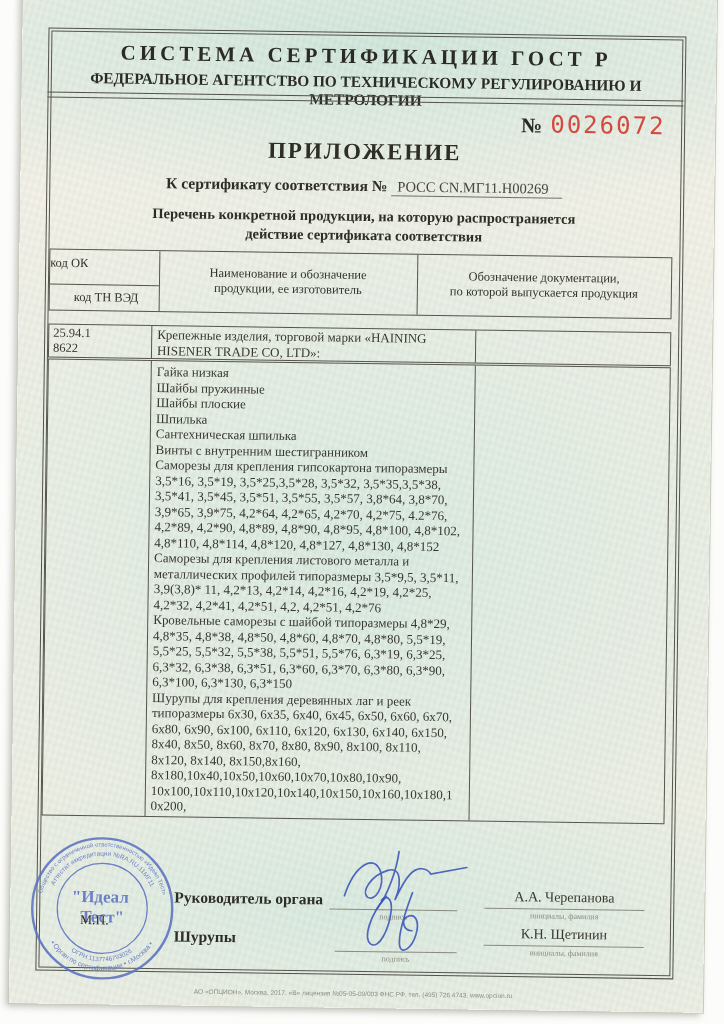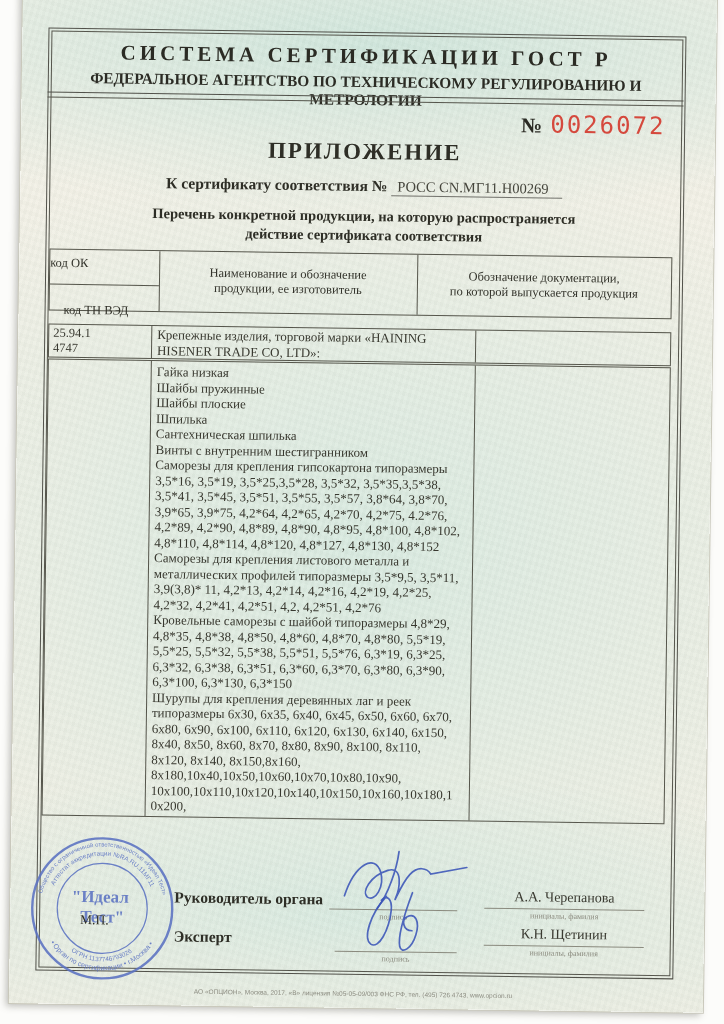--- a/index.html
+++ b/index.html
@@ -49,21 +49,21 @@
   #cert-line .num{font-size:14.5px;color:#45453c;border-bottom:1px solid #70706a;
         padding:0 14px 1px 6px;}
   #subtitle{left:26px;top:221px;width:636px;text-align:center;font-weight:bold;
         font-size:14.5px;line-height:19px;color:#2e2e26;}
   #thead{left:30px;top:267px;width:621px;height:60px;border:1.2px solid #55554b;}
   #th-v1{left:109px;top:0;width:0;height:60px;border-left:1.2px solid #55554b;}
   #th-v2{left:367px;top:0;width:0;height:60px;border-left:1.2px solid #55554b;}
   #th-h1{left:0;top:34px;width:109px;height:0;border-top:1.2px solid #55554b;}
   .th-txt{font-size:12.5px;line-height:15px;color:#33332b;}
   #th-ok{left:0;top:6px;}
-  #th-tnved{left:14px;top:40px;margin-top:13px;}
+  #th-tnved{left:24px;top:40px;}
   #th-name{left:109px;top:14px;width:258px;text-align:center;}
   #th-docs{left:367px;top:14px;width:254px;text-align:center;}
   #trow1{left:30px;top:342px;width:621px;height:32px;border:1.2px solid #55554b;}
   #trow2{left:30px;top:377px;width:621px;height:455px;border:1.2px solid #55554b;}
   .r1-v1{left:102px;top:0;height:100%;border-left:1.2px solid #55554b;position:absolute;}
   .r1-v2{left:426px;top:0;height:100%;border-left:1.2px solid #55554b;position:absolute;}
   .td-txt{font-size:13px;line-height:15.5px;color:#38382f;}
   #td-codes{left:4px;top:1px;}
   #td-product-title{left:108px;top:1px;width:316px;}
   #td-products{left:108px;top:3px;width:322px;}
@@ -128,21 +128,21 @@
     <div id="th-name" class="abs th-txt pre">Наименование и обозначение
 продукции, ее изготовитель</div>
     <div id="th-docs" class="abs th-txt pre">Обозначение документации,
 по которой выпускается продукция</div>
   </div>
 
   <div id="trow1" class="abs">
     <div class="r1-v1"></div>
     <div class="r1-v2"></div>
     <div id="td-codes" class="abs td-txt pre" style="font-size:12.5px;line-height:15px;">25.94.1
-4747</div>
+8622</div>
     <div id="td-product-title" class="abs td-txt pre">Крепежные изделия, торговой марки «HAINING
 HISENER TRADE CO, LTD»:</div>
   </div>
 
   <div id="trow2" class="abs">
     <div class="r1-v1"></div>
     <div class="r1-v2"></div>
     <div id="td-products" class="abs td-txt pre">Гайка низкая
 Шайбы пружинные
 Шайбы плоские
@@ -204,21 +204,21 @@
     <g fill="none" stroke="#3b55b8" stroke-width="1.7" stroke-linecap="round" opacity=".88">
       <path d="M8 48 C 18 16, 38 5, 44 24 C 48 38, 39 54, 31 49 C 25 44, 33 28, 51 22 C 67 17, 63 41, 59 50 C 57 56, 65 35, 73 26 C 81 17, 90 19, 94 25 L 130 18"></path>
       <path d="M62 3 C 60 20, 52 46, 41 60"></path>
     </g>
   </svg>
   <div id="cap-sign1" class="abs cap">подпись</div>
   <div id="nameline1" class="abs sig-line"></div>
   <div id="name1" class="abs name-txt">А.А. Черепанова</div>
   <div id="cap-name1" class="abs cap">инициалы, фамилия</div>
 
-  <div id="lbl-expert" class="abs sig-label">Эксперт</div>
+  <div id="lbl-expert" class="abs sig-label">Шурупы</div>
   <div id="sigline2" class="abs sig-line"></div>
   <svg id="sig2" class="abs sig-svg" viewBox="0 0 110 64">
     <g fill="none" stroke="#3b55b8" stroke-width="1.7" stroke-linecap="round" opacity=".88">
       <path d="M34 8 C 18 26, 11 50, 19 56 C 27 61, 37 42, 39 22 C 40 10, 34 6, 29 12"></path>
       <path d="M60 4 C 52 26, 46 48, 48 58 C 50 66, 60 60, 64 46 C 68 32, 63 24, 55 28 C 49 31, 51 42, 60 42"></path>
     </g>
   </svg>
   <div id="cap-sign2" class="abs cap">подпись</div>
   <div id="nameline2" class="abs sig-line"></div>
   <div id="name2" class="abs name-txt">К.Н. Щетинин</div>

